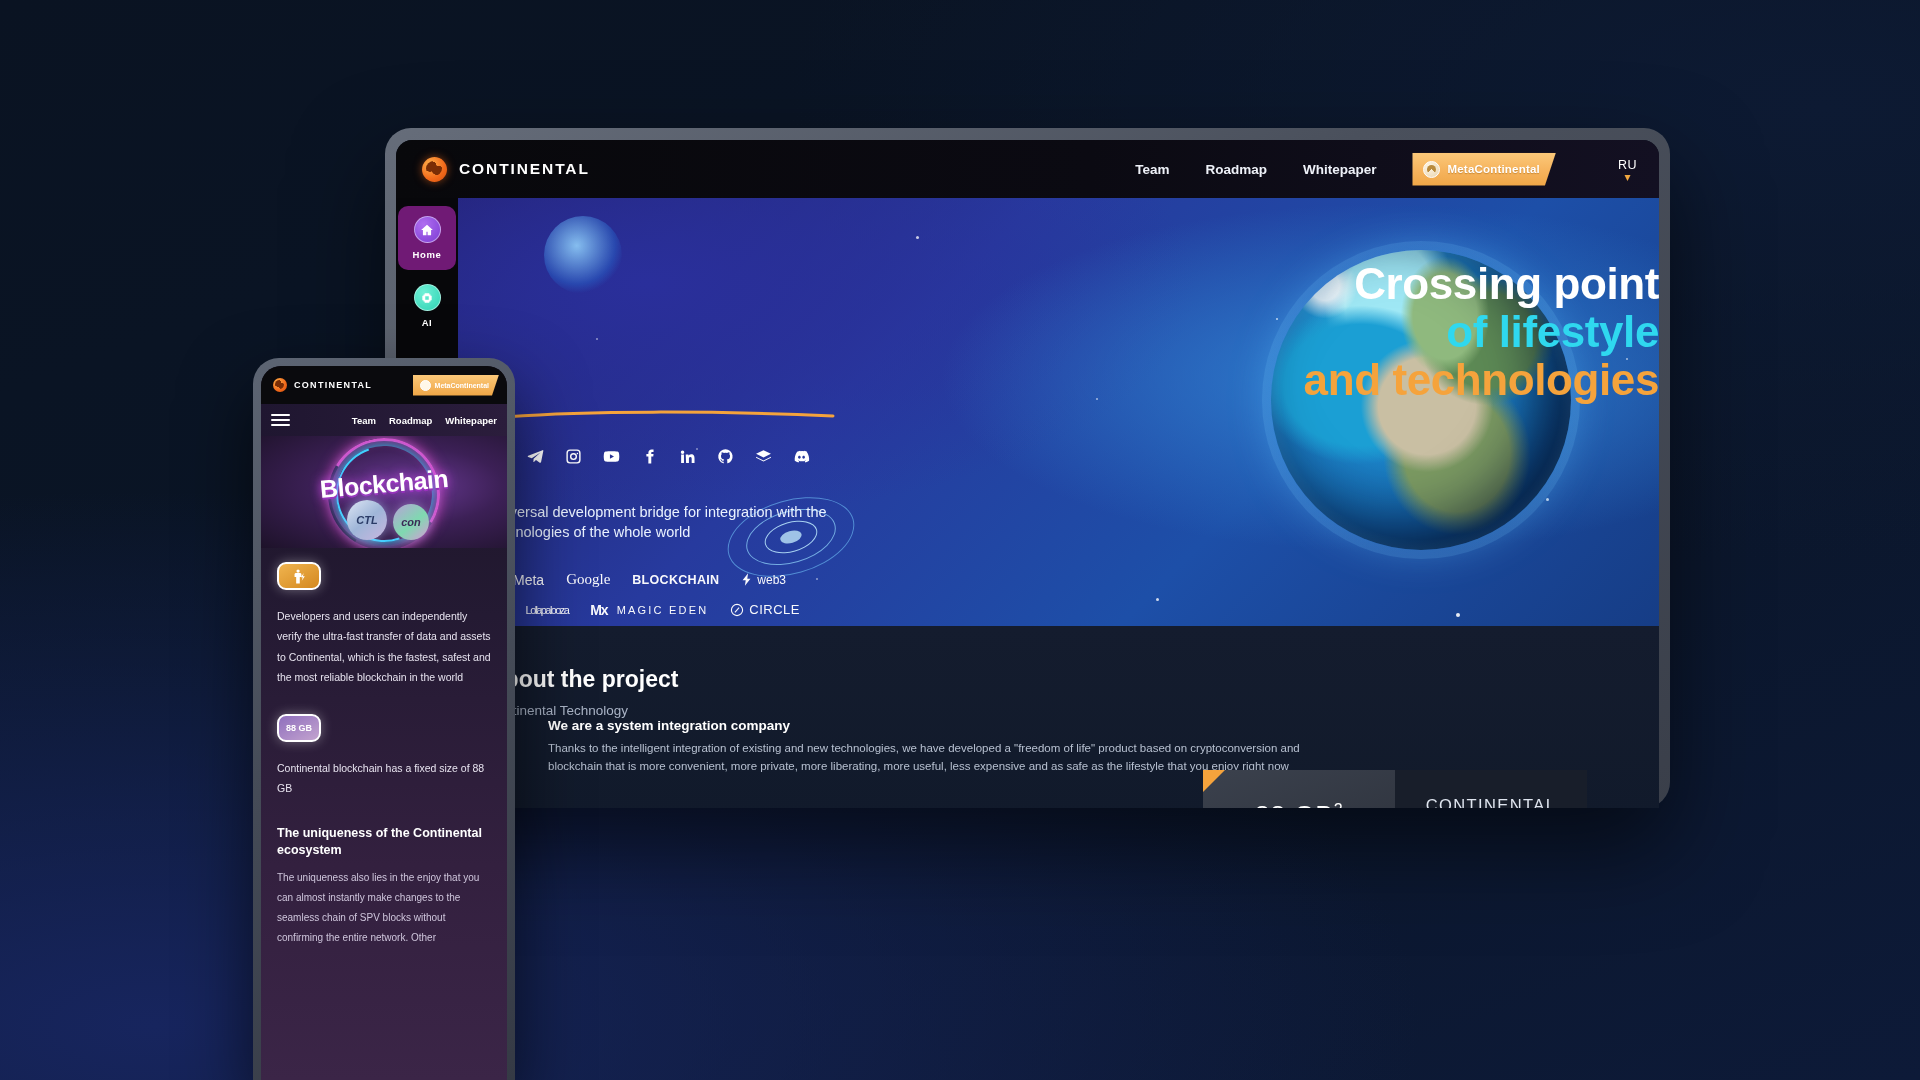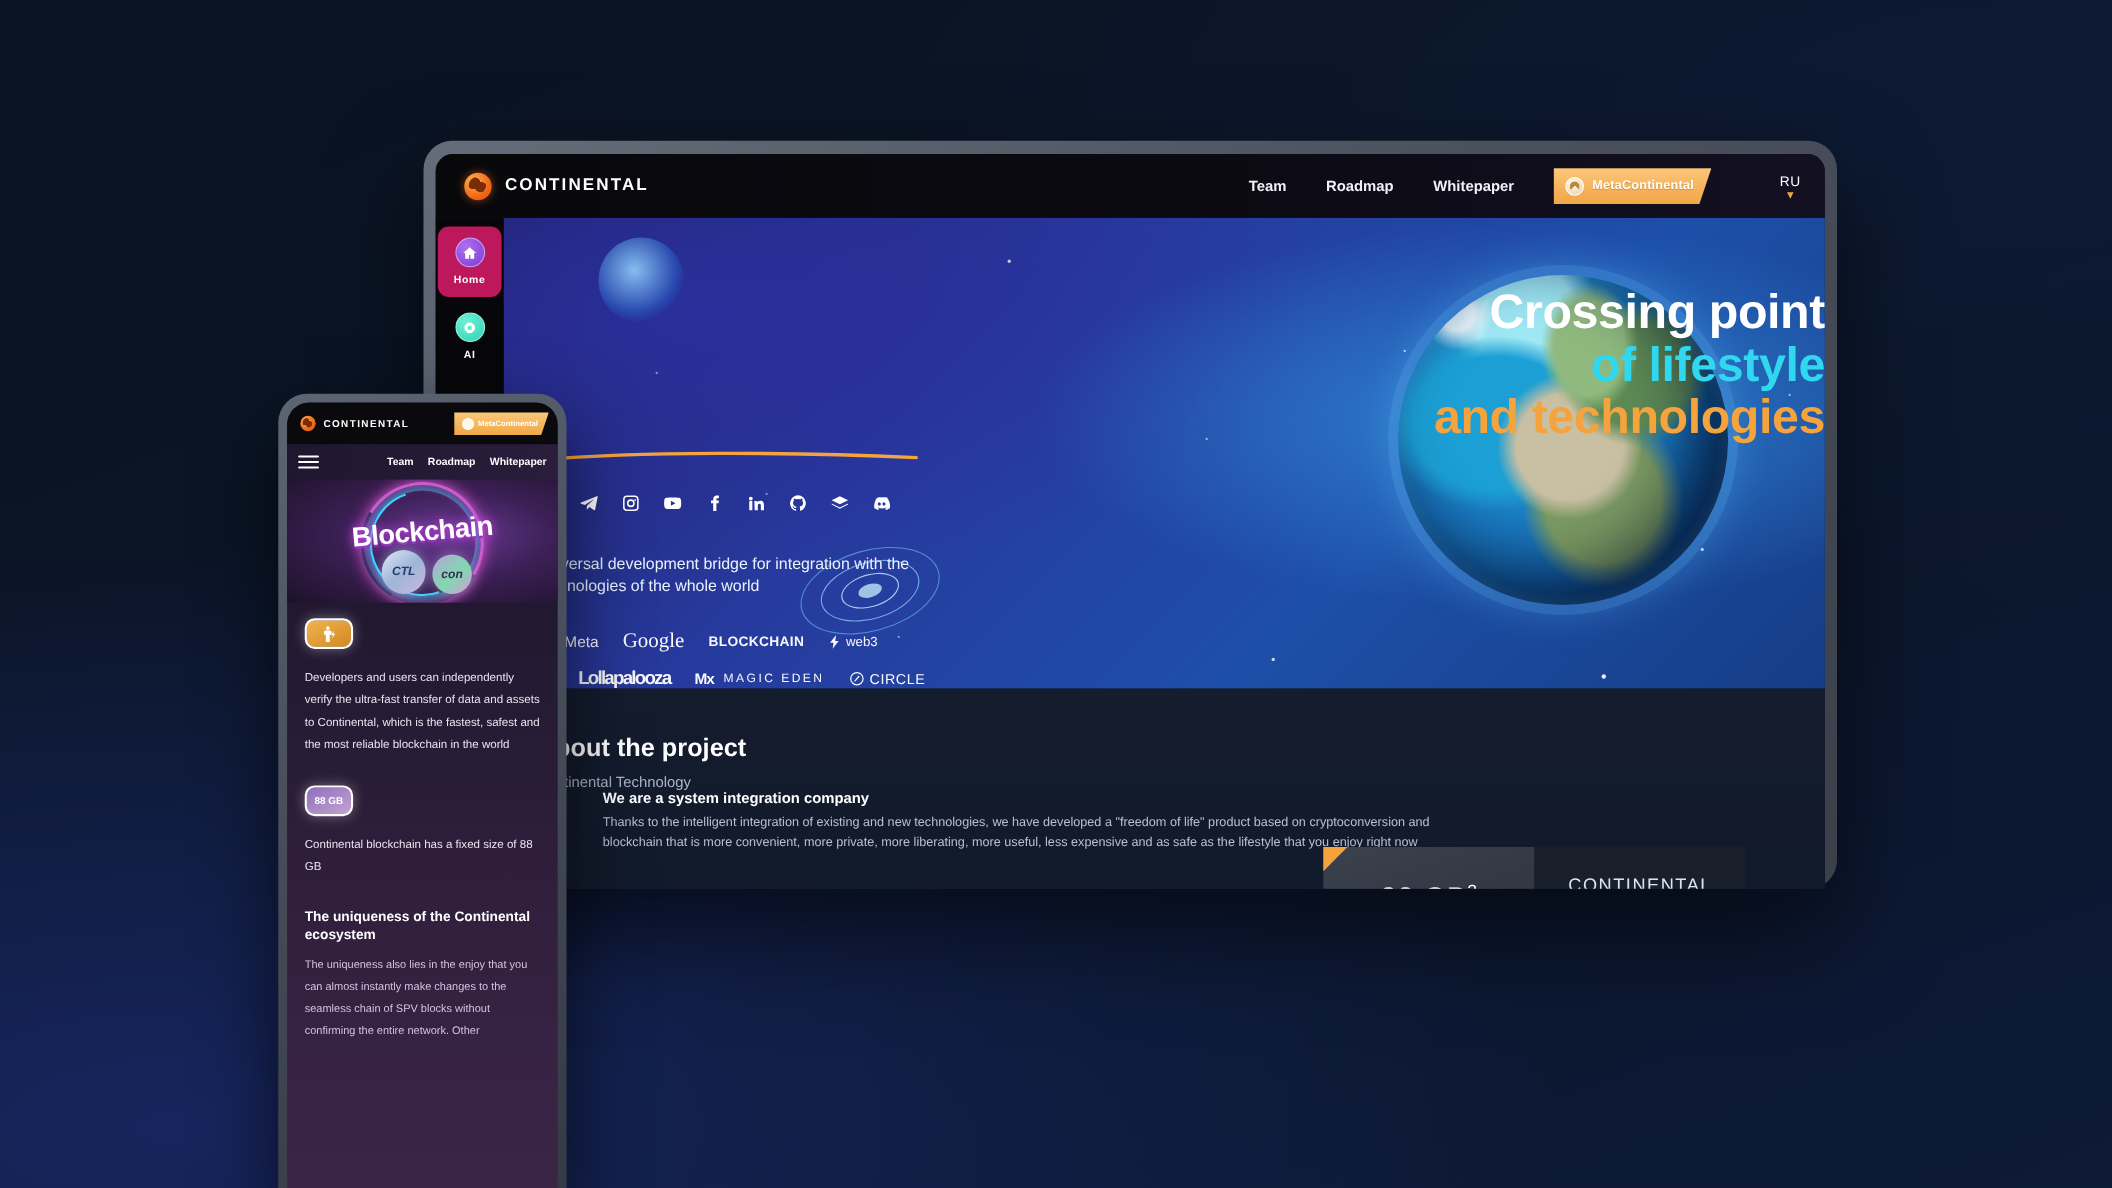--- a/index.html
+++ b/index.html
@@ -133,22 +133,22 @@
   .swoosh { width:345px; height:12px; margin:6px 0 0 2px; }
   .socials { display:flex; gap:20px; margin-top:22px; }
   .socials a { color:#fff; display:inline-flex; width:18px; height:18px; align-items:center; justify-content:center; }
   .socials svg { width:17px; height:17px; fill:#fff; }
   .hero-sub { color:#eaf2ff; font-size:14.5px; line-height:1.42; margin-top:36px; max-width:360px; font-weight:400; }
   .partners { margin-top:28px; }
   .prow { display:flex; align-items:center; gap:22px; margin-bottom:13px; }
   .plogo { color:#fff; font-size:14px; opacity:.97; display:flex; align-items:center; gap:5px; white-space:nowrap; }
   .plogo.sm { font-size:11px; letter-spacing:2.2px; }
   .plogo.bold { font-weight:800; font-size:12.5px; letter-spacing:.3px; }
-  .plogo.lolla { font-weight:700; font-size:17px; letter-spacing:-1.6px; }
-  .plogo.goog { font-family:"Liberation Serif", serif; font-size:19px; }
+  .plogo.lolla { font-weight:400; font-size:11px; letter-spacing:-1.6px; }
+  .plogo.goog { font-family:"Liberation Serif", serif; font-size:15px; }
 
   
   .lp-about {
     position:relative; padding:40px 0 0 92px; background:linear-gradient(180deg,#141c2e 0%,#111a2b 100%);
     height:194px;
   }
   .about-h { color:#fff; font-size:23px; font-weight:700; }
   .about-sub { color:#aab4c6; font-size:13.5px; margin-top:10px; }
   .arow { display:flex; gap:30px; }
   .anum { color:#6e7a90; font-size:22px; font-weight:400; letter-spacing:1px; min-width:30px; }
@@ -166,21 +166,21 @@
     position:absolute; left:0; top:0; width:0; height:0;
     border-top:22px solid #f5a33c; border-right:22px solid transparent;
   }
   .scard .v { color:#fff; font-size:27px; font-weight:400; letter-spacing:.5px; }
   .scard .v sup { font-size:16px; }
   .scard .w { color:#dfe5ef; font-size:16.5px; font-weight:300; letter-spacing:1.4px; text-align:center; line-height:1.35; }
 
   
   .rail { position:absolute; left:0; top:58px; width:62px; bottom:0; background:#07070a; z-index:5; padding-top:8px; }
   .rail-item { width:58px; height:64px; margin:0 auto 4px; display:flex; flex-direction:column; align-items:center; justify-content:center; gap:6px; border-radius:10px; }
-  .rail-item.active { background:#be185d; }
+  .rail-item.active { background:#701a75; }
   .rail-ico { width:27px; height:27px; border-radius:50%; display:flex; align-items:center; justify-content:center; border:1.5px solid rgba(255,255,255,.45); }
   .rail-ico.home { background:radial-gradient(circle at 35% 30%,#b06ff0,#7c3bd4); }
   .rail-ico.ai { background:radial-gradient(circle at 35% 30%,#6ff0d6,#2fd3b4); }
   .rail-ico svg { width:14px; height:14px; }
   .rail-lbl { color:#fff; font-size:9.5px; font-weight:700; letter-spacing:.6px; }
 
   
   .phone {
     position:absolute; left:253px; top:358px; width:262px; height:722px;
     background:linear-gradient(150deg,#5d6573 0%,#454b57 50%,#353a45 100%);

